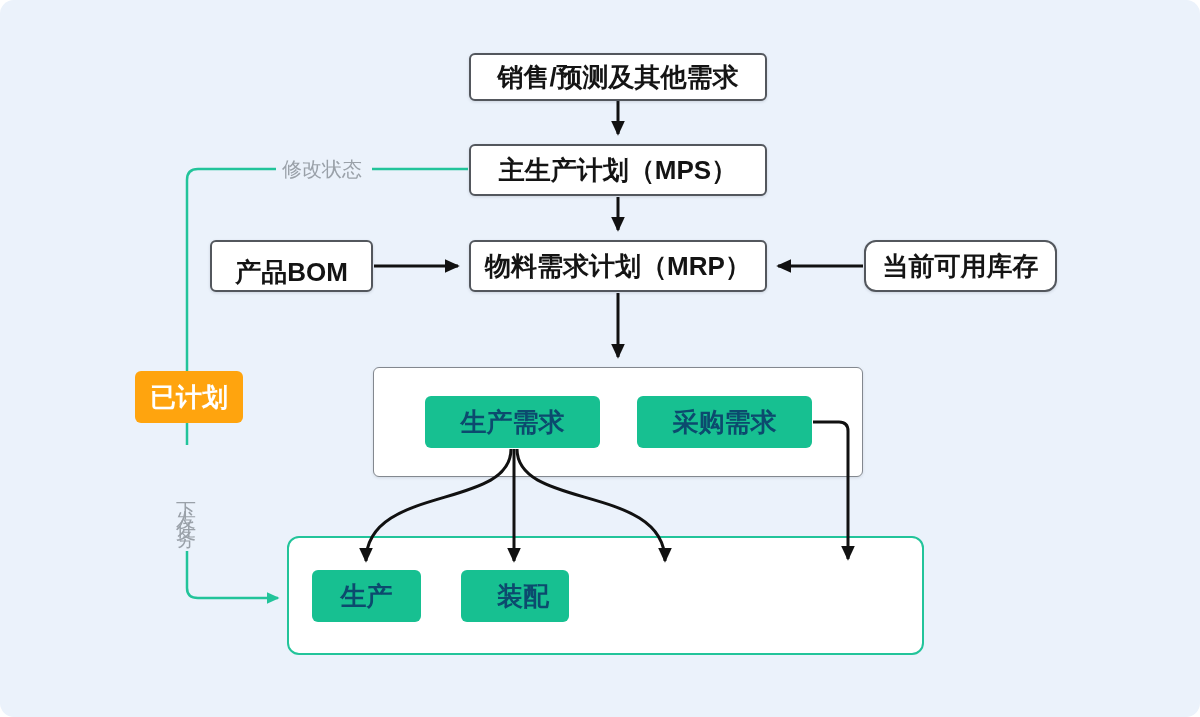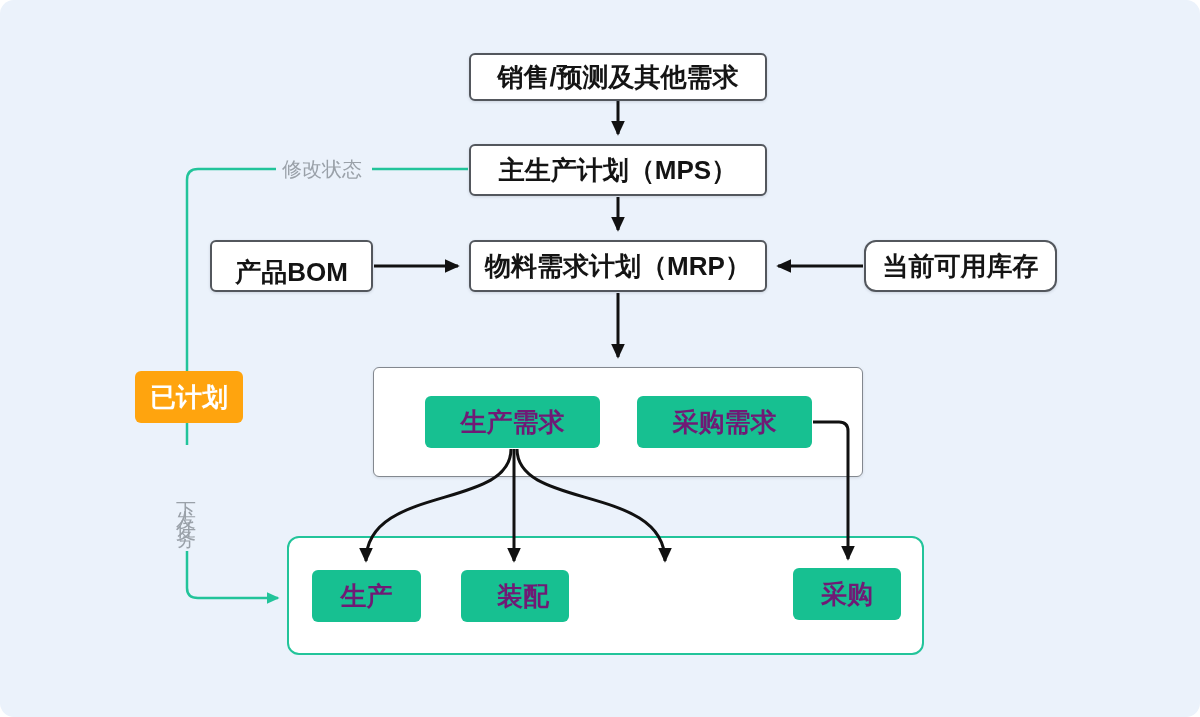--- a/index.html
+++ b/index.html
@@ -3,21 +3,21 @@
 <meta charset="utf-8">
 <style>
   html,body{margin:0;padding:0;background:#ffffff;}
   .stage{position:relative;width:1200px;height:717px;background:#ffffff;overflow:hidden;
          font-family:"Liberation Sans","DejaVu Sans",sans-serif;}
   .canvas{position:absolute;left:0;top:0;width:1200px;height:717px;background:#ebf2fb;border-radius:14px;}
   .node{position:absolute;display:flex;align-items:center;justify-content:center;box-sizing:border-box;
         white-space:nowrap;z-index:3;}
   .white-box{background:#ffffff;border:2px solid #53575d;border-radius:6px;
              font-size:26px;font-weight:600;color:#141414;box-shadow:0 1px 3px rgba(60,70,90,.18);}
-  .green-box{background:#17c091;border-radius:6px;font-size:26px;font-weight:600;color:#701a75;}
+  .green-box{background:#17c091;border-radius:6px;font-size:26px;font-weight:600;color:#0c4a6e;}
   .orange-box{background:#ffa40e;border-radius:6px;font-size:26px;font-weight:600;color:#ffffff;}
   .container-box{position:absolute;box-sizing:border-box;z-index:1;background:#ffffff;}
   .white-container{border:1.5px solid #83888f;border-radius:6px;box-shadow:0 1px 3px rgba(60,70,90,.15);}
   .green-container{border:2px solid #22c49a;border-radius:12px;}
   .edge-label{position:absolute;color:#9aa1a9;font-size:20px;font-weight:400;z-index:3;
               display:flex;align-items:center;justify-content:center;white-space:nowrap;}
   .edge-label.vertical{writing-mode:vertical-rl;letter-spacing:9px;}
   svg.wires{position:absolute;left:0;top:0;z-index:2;}
 </style>
 </head>
@@ -90,20 +90,17 @@
 
   <div class="node green-box" style="left:312px;top:570px;width:109px;height:52px;">
     <span>生产</span>
   </div>
 
   <div class="node green-box" style="left:461px;top:570px;width:108px;height:52px;padding-left:16px;">
     <span>装配</span>
   </div>
 
 
-  <div class="node green-box" style="left:793px;top:568px;width:108px;height:52px;">
-    <span>采购</span>
-  </div>
 
   <div class="edge-label" style="left:272px;top:156px;width:100px;height:26px;">修改状态</div>
 
   <div class="edge-label vertical" style="left:174px;top:450px;width:26px;height:108px;">下发任务</div>
 </div>
 
 </body></html>

